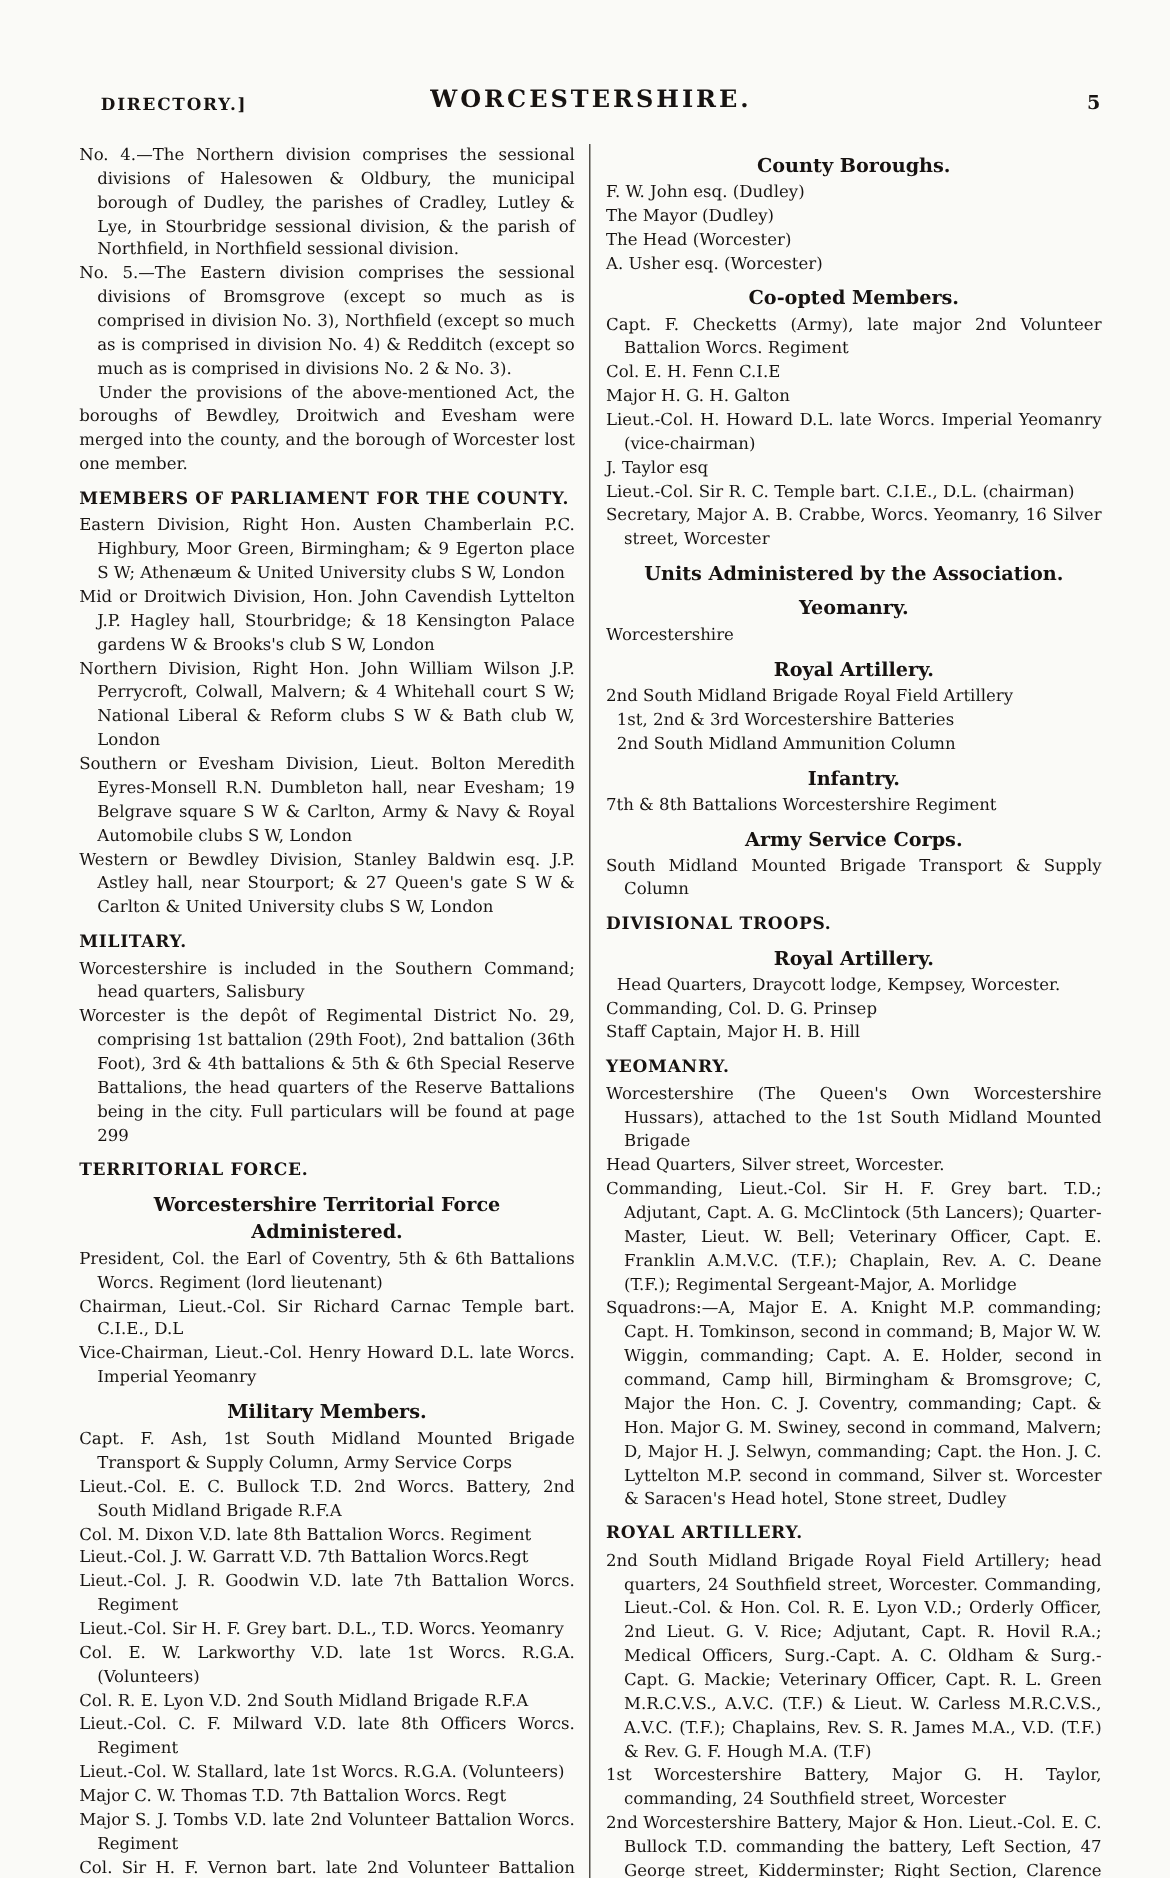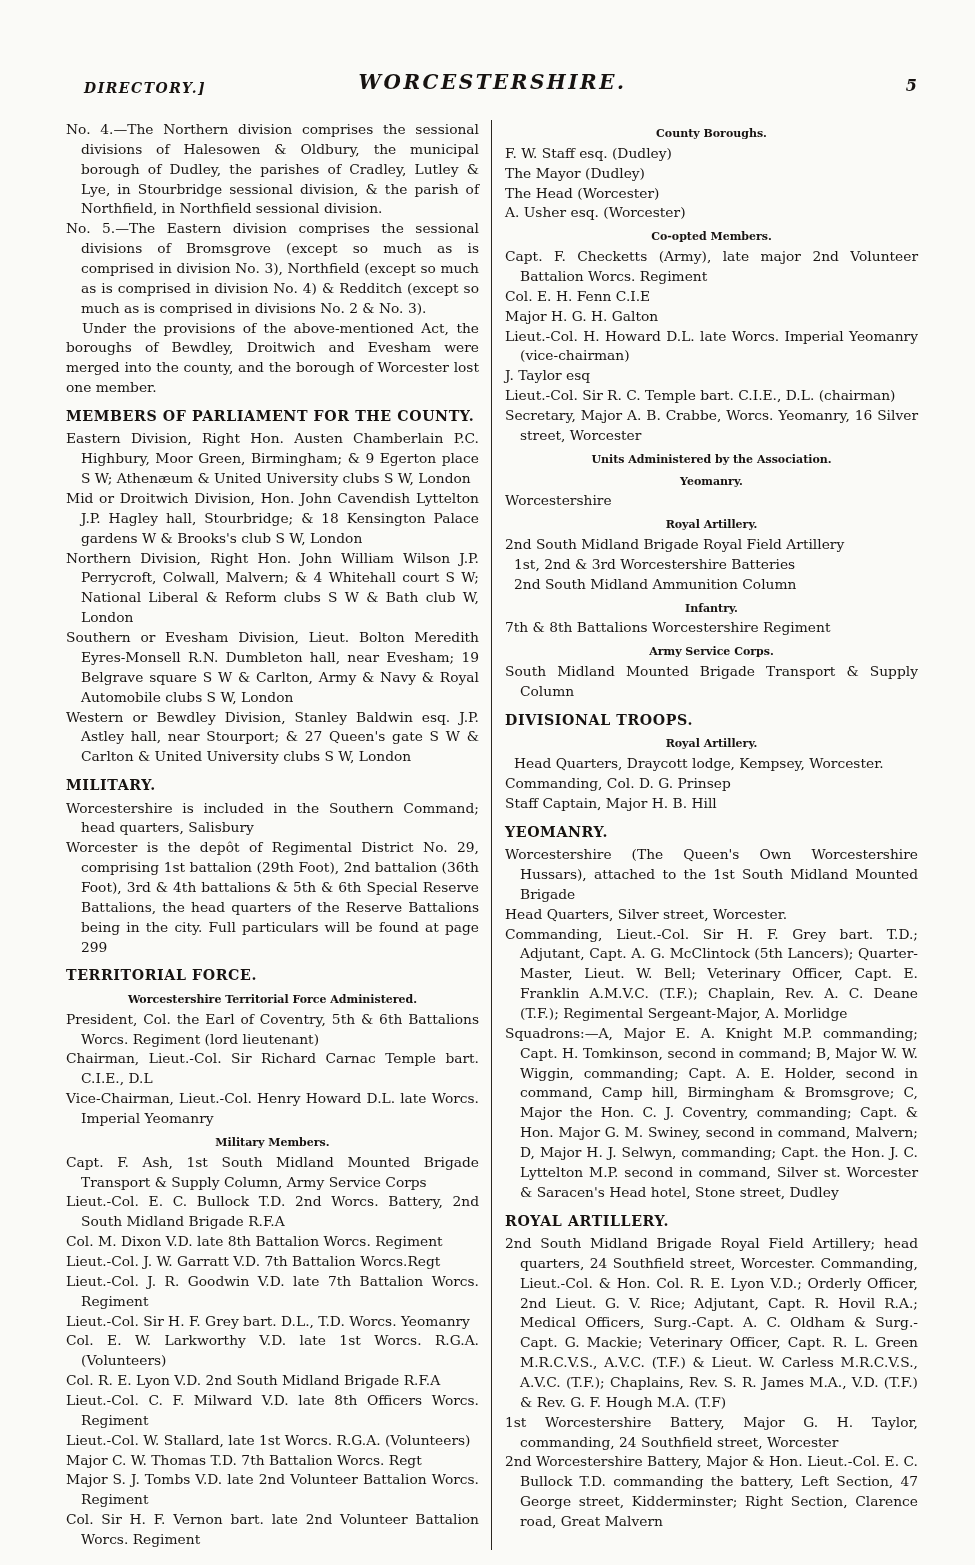--- a/index.html
+++ b/index.html
@@ -10,21 +10,21 @@
     font-family:"DejaVu Serif","Liberation Serif",serif;
     overflow:hidden;
   }
   .page{
     position:relative;
     box-sizing:border-box;
     width:975px;height:1565px;
     padding:70px 56px 20px 66px;
     overflow:hidden;
   }
-  .header{position:relative;height:40px;margin-bottom:10px;font-style:italic;}
+  .header{position:relative;height:40px;margin-bottom:10px;}
   .h-left{
     position:absolute;left:18px;top:10px;
     font-size:14px;font-weight:bold;letter-spacing:1.5px;
   }
   .h-center{
     position:absolute;left:0;right:0;top:0;text-align:center;
     font-size:20px;font-weight:bold;letter-spacing:2.5px;
   }
   .h-right{position:absolute;right:2px;top:6px;font-size:16px;font-weight:bold;}
   .columns{display:flex;align-items:flex-start;}
@@ -40,21 +40,21 @@
   .hang{padding-left:15px;text-indent:-15px;}
   .indent{text-indent:16px;}
   .indent1{padding-left:9px;}
   .center{text-align:left;}
   .h1{
     font-weight:bold;letter-spacing:0.6px;
     margin:8px 0 3px;font-size:14.2px;
   }
   .h2{
     text-align:center;font-weight:bold;
-    margin:6px 0 2px;font-size:11px;
+    margin:6px 0 2px;font-size:16px;
   }
 </style>
 </head>
 <body>
 
 <div class="page">
   <div class="header">
     <span class="h-left">DIRECTORY.]</span>
     <span class="h-center">WORCESTERSHIRE.</span>
     <span class="h-right">5</span>
@@ -88,21 +88,21 @@
         <div class="blk hang">Col. E. W. Larkworthy V.D. late 1st Worcs. R.G.A. (Volunteers)</div>
         <div class="blk hang">Col. R. E. Lyon V.D. 2nd South Midland Brigade R.F.A</div>
         <div class="blk hang">Lieut.-Col. C. F. Milward V.D. late 8th Officers Worcs. Regiment</div>
         <div class="blk hang">Lieut.-Col. W. Stallard, late 1st Worcs. R.G.A. (Volunteers)</div>
         <div class="blk hang">Major C. W. Thomas T.D. 7th Battalion Worcs. Regt</div>
         <div class="blk hang">Major S. J. Tombs V.D. late 2nd Volunteer Battalion Worcs. Regiment</div>
         <div class="blk hang">Col. Sir H. F. Vernon bart. late 2nd Volunteer Battalion Worcs. Regiment</div>
       </div>
     <div class="col col-right" id="col-right">
         <div class="blk h2">County Boroughs.</div>
-        <div class="blk hang">F. W. Staff esq. (Dudley)</div>
+        <div class="blk hang">F. W. John esq. (Dudley)</div>
         <div class="blk hang">The Mayor (Dudley)</div>
         <div class="blk hang">The Head (Worcester)</div>
         <div class="blk hang">A. Usher esq. (Worcester)</div>
         <div class="blk h2">Co-opted Members.</div>
         <div class="blk hang">Capt. F. Checketts (Army), late major 2nd Volunteer Battalion Worcs. Regiment</div>
         <div class="blk hang">Col. E. H. Fenn C.I.E</div>
         <div class="blk hang">Major H. G. H. Galton</div>
         <div class="blk hang">Lieut.-Col. H. Howard D.L. late Worcs. Imperial Yeomanry (vice-chairman)</div>
         <div class="blk hang">J. Taylor esq</div>
         <div class="blk hang">Lieut.-Col. Sir R. C. Temple bart. C.I.E., D.L. (chairman)</div>

